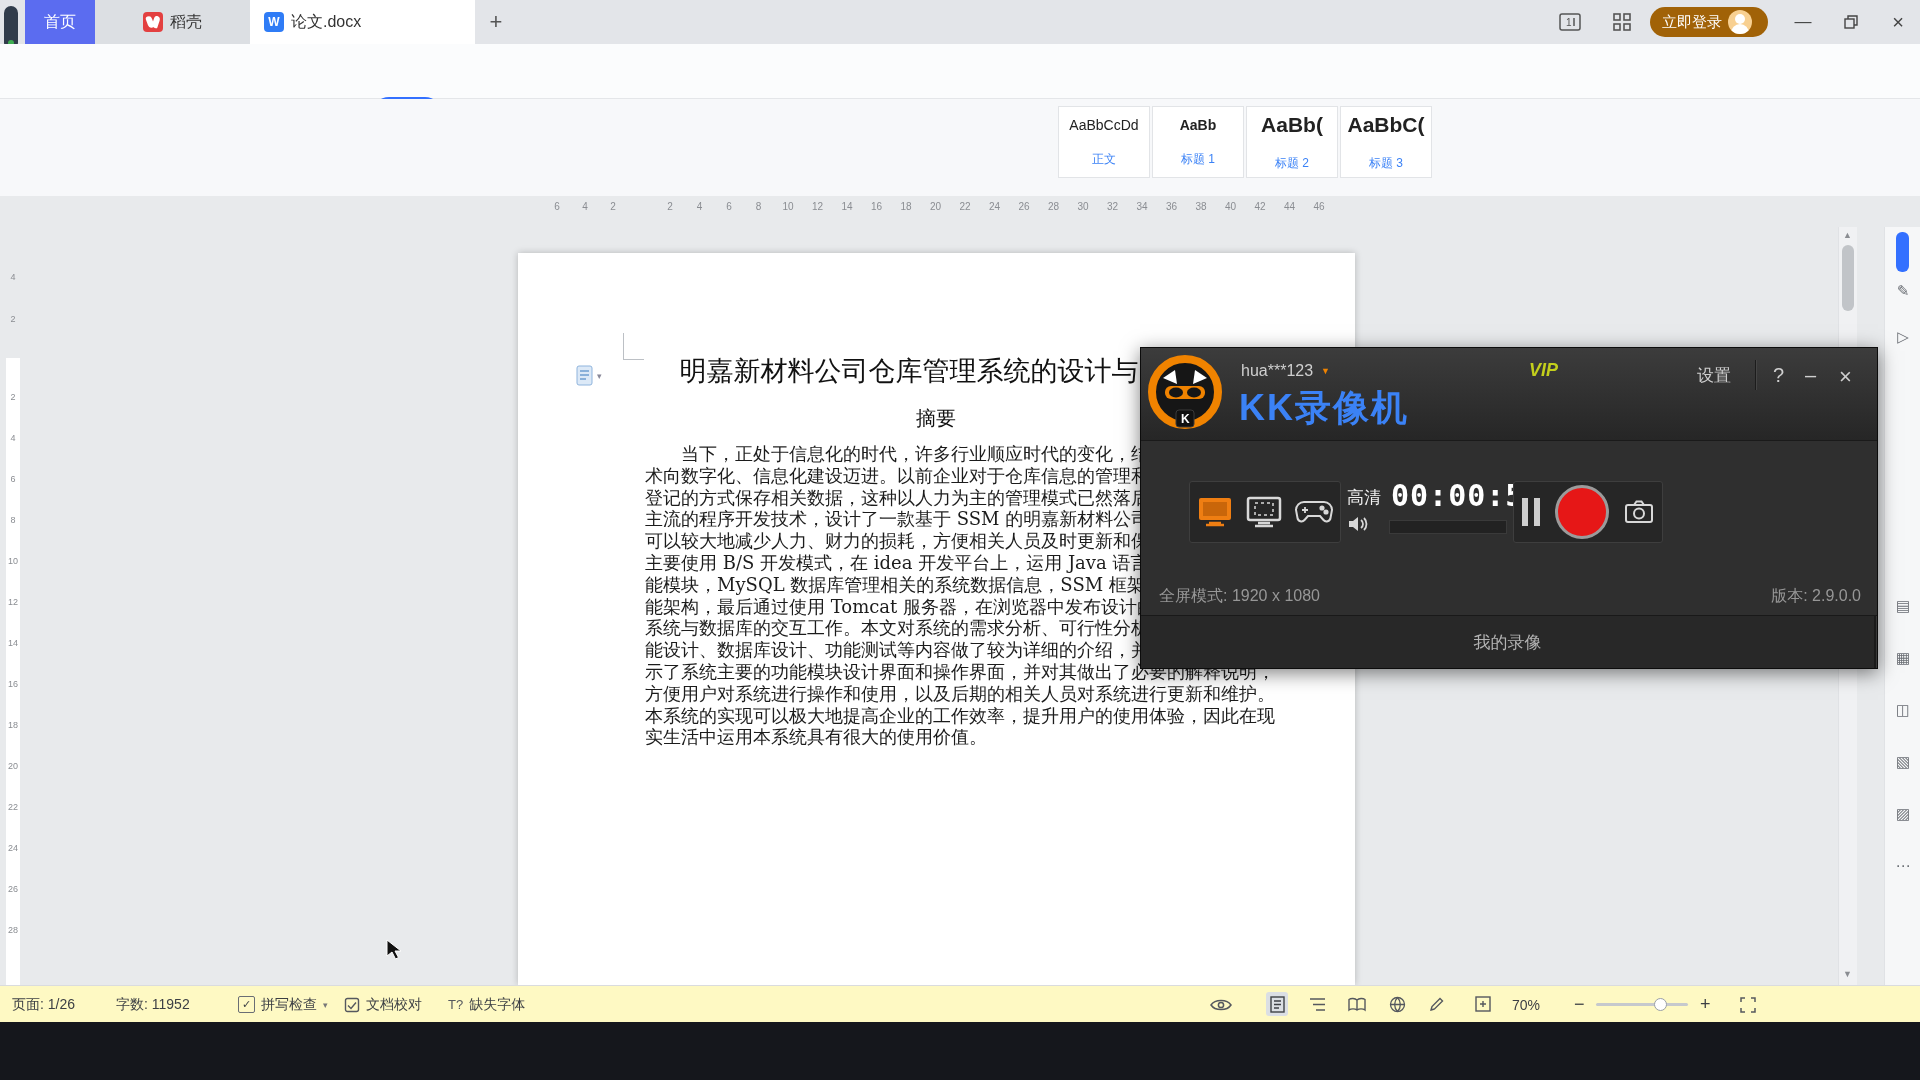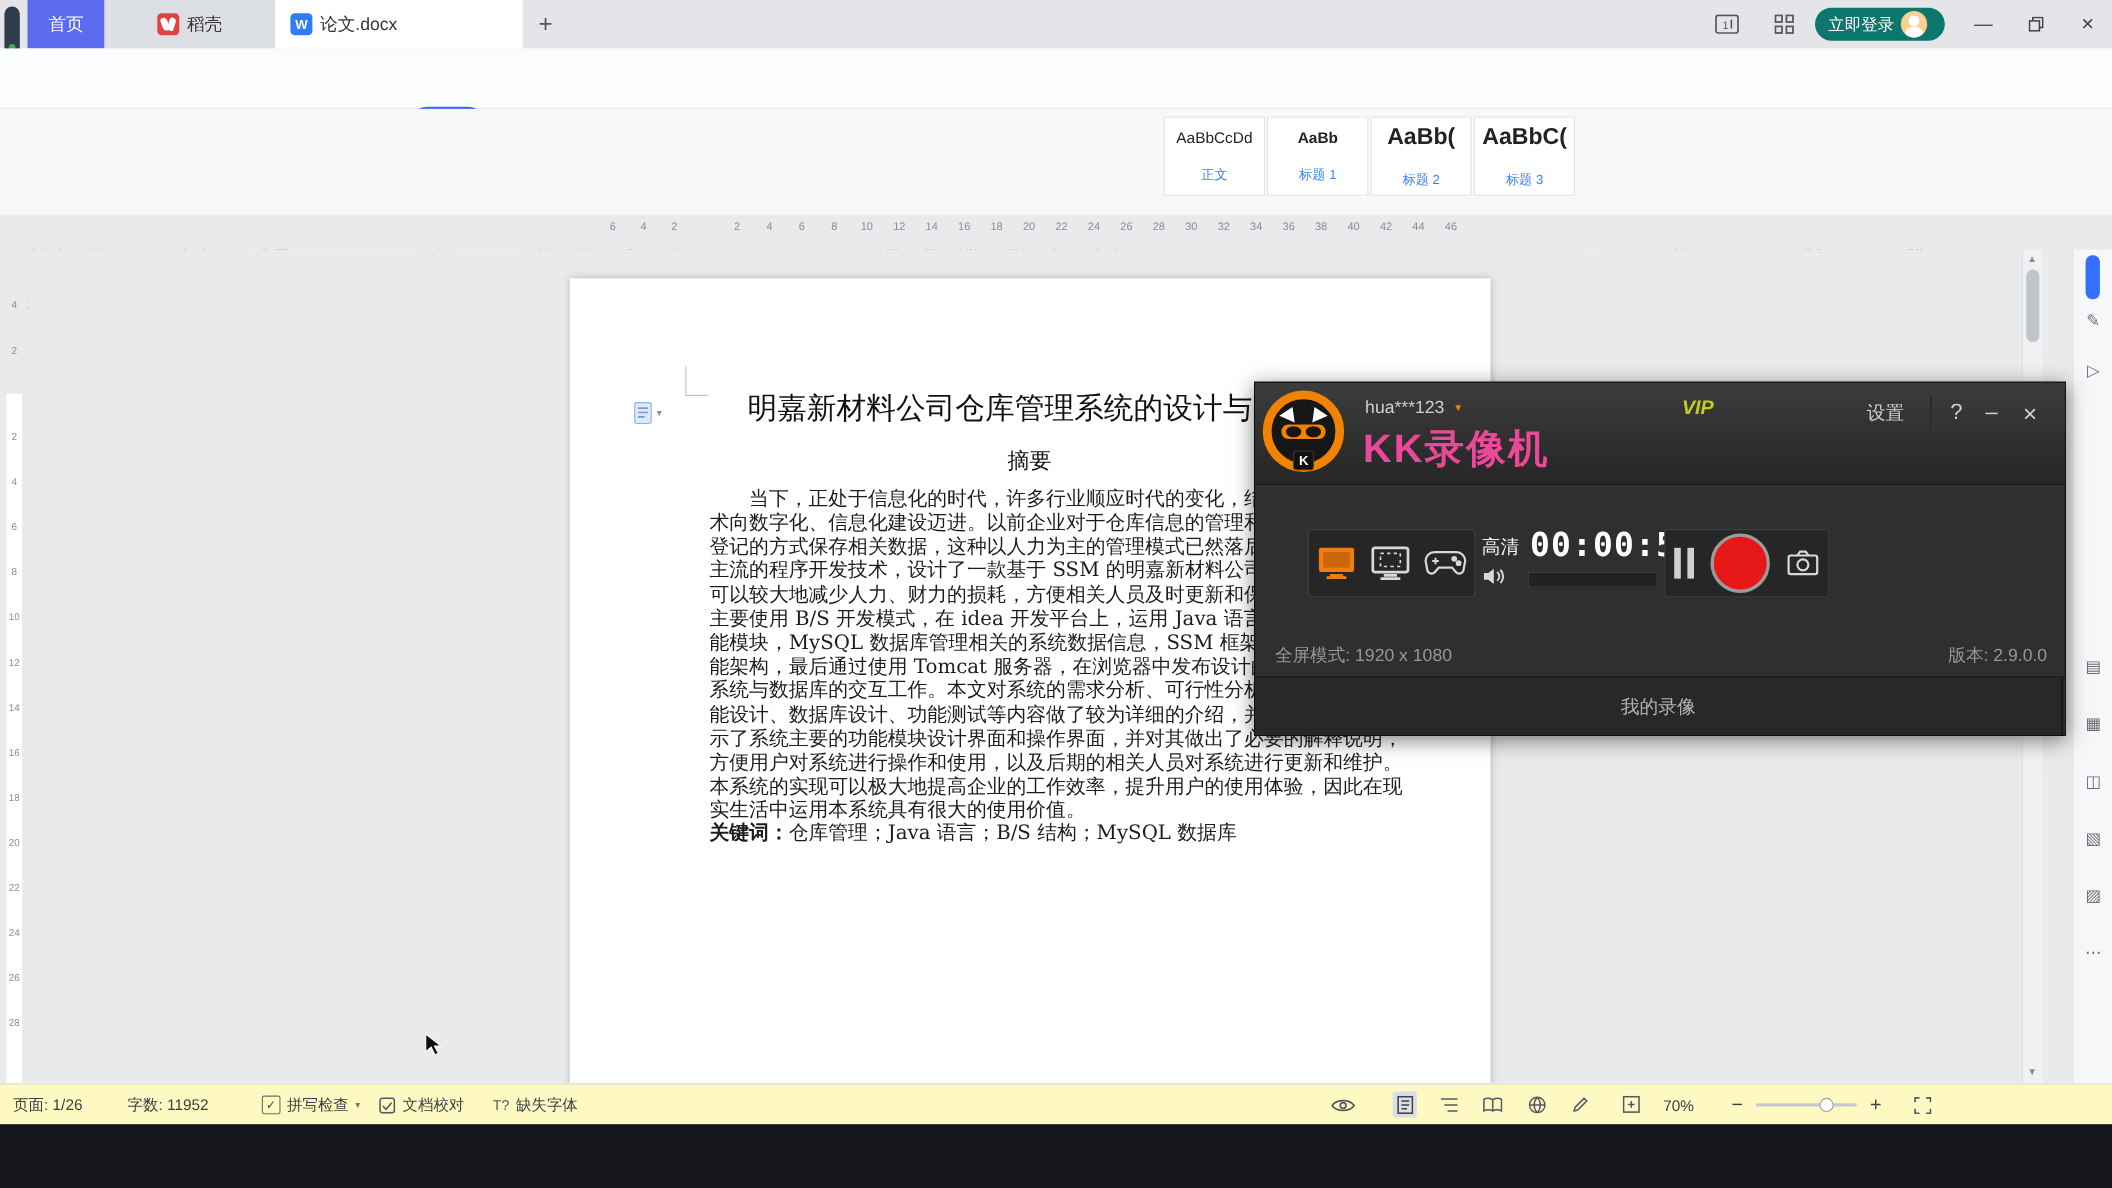--- a/index.html
+++ b/index.html
@@ -15,21 +15,21 @@
   .tab-docer{left:95px;width:155px;background:#dcdfe3;}
   .tab-doc{left:250px;width:225px;background:#ffffff;justify-content:flex-start;padding-left:14px;box-sizing:border-box;}
   .docer-ic{width:20px;height:20px;background:#e34040;border-radius:4px;position:relative;}
   .docer-ic i{position:absolute;width:6px;height:12px;background:#fff;border-radius:4px 6px 2px 6px;}
   .docer-ic i:nth-child(1){left:4px;top:4px;transform:rotate(-20deg);}
   .docer-ic i:nth-child(2){left:10px;top:4px;transform:rotate(18deg);}
   .wdoc-ic{width:20px;height:20px;background:#2f7cf6;border-radius:4px;color:#fff;font-size:12px;font-weight:bold;
     display:flex;align-items:center;justify-content:center;}
   .plus-btn{left:482px;top:8px;width:28px;height:28px;font-size:22px;color:#555;display:flex;align-items:center;justify-content:center;}
   .winbtn{top:0;width:44px;height:44px;display:flex;align-items:center;justify-content:center;color:#444;font-size:17px;}
-  .login-pill{left:1650px;top:7px;width:118px;height:30px;background:#0f766e;border-radius:16px;color:#fff;
+  .login-pill{left:1650px;top:7px;width:118px;height:30px;background:#a16207;border-radius:16px;color:#fff;
     font-size:15px;display:flex;align-items:center;justify-content:flex-start;padding-left:12px;box-sizing:border-box;gap:6px;}
   .login-ava{width:24px;height:24px;border-radius:12px;background:#f8d091;position:relative;overflow:hidden;}
   .login-ava i{position:absolute;left:7px;top:4px;width:10px;height:10px;border-radius:5px;background:#fff;}
   .login-ava b{position:absolute;left:3px;top:14px;width:18px;height:12px;border-radius:9px 9px 0 0;background:#fff;}
   
   #menubar{left:0;top:44px;width:1920px;height:54px;background:#fbfcfd;border-bottom:1px solid #e4e6e9;}
   .ham{width:18px;height:12px;display:flex;flex-direction:column;justify-content:space-between;}
   .ham i{height:2px;background:#444;}
   .filebtn{left:24px;top:56px;height:30px;display:flex;align-items:center;gap:8px;font-size:17px;color:#333;}
   .qicon{top:57px;width:28px;height:28px;color:#4a4d52;display:flex;align-items:center;justify-content:center;}
@@ -86,21 +86,21 @@
   .vthumb{left:3px;top:18px;width:12px;height:66px;background:#c1c4c8;border-radius:6px;position:absolute;}
   #sidetools{left:1884px;top:227px;width:36px;height:758px;background:#f6f7f8;border-left:1px solid #e0e2e5;}
   .side-blue{position:absolute;left:11px;top:5px;width:13px;height:40px;background:#3370ff;border-radius:6px;}
   .sicon{position:absolute;left:0;width:36px;text-align:center;color:#6a6e74;font-size:15px;}
   
   #kk{left:1140px;top:347px;width:738px;height:322px;background:#2f2f2f;border:1px solid #0c0c0c;
     box-shadow:0 4px 18px rgba(0,0,0,.5);box-sizing:border-box;color:#ddd;}
   .kk-head{position:absolute;left:0;top:0;width:100%;height:92px;background:linear-gradient(#3c3c3c,#262626);border-bottom:1px solid #1a1a1a;}
   .kk-user{position:absolute;left:100px;top:14px;font-size:16px;color:#cfcfcf;display:flex;gap:8px;align-items:center;}
   .kk-vip{position:absolute;left:388px;top:12px;font-size:18px;font-weight:bold;color:#c3cf1c;font-style:italic;}
-  .kk-title{position:absolute;left:98px;top:36px;font-size:36px;font-weight:bold;color:#ec4899;letter-spacing:2px;}
+  .kk-title{position:absolute;left:98px;top:36px;font-size:36px;font-weight:bold;color:#3b82f6;letter-spacing:2px;}
   .kk-hbtn{position:absolute;top:16px;color:#cfcfcf;font-size:17px;}
   .kk-box{position:absolute;top:133px;height:62px;background:#262626;border:1px solid #3e3e3e;border-radius:3px;box-sizing:border-box;
     display:flex;align-items:center;justify-content:space-around;}
   .kk-info{position:absolute;top:238px;font-size:16px;color:#979797;}
   .kk-bot{position:absolute;left:0;bottom:0;width:100%;height:52px;background:#282828;border-top:1px solid #191919;display:flex;}
   .kk-bot div{flex:1;display:flex;align-items:center;justify-content:center;font-size:17px;color:#b3b3b3;}
   .kk-bot .dv{flex:none;width:2px;background:#1a1a1a;border-right:1px solid #383838;}
   .rec-red{width:54px;height:54px;border-radius:27px;background:#e61717;border:3px solid #9b9b9b;box-sizing:border-box;}
   .pausebars{display:flex;gap:6px;}
   .pausebars i{width:6px;height:28px;background:#cfcfcf;}
@@ -565,23 +565,20 @@
         <div>主要使用 B/S 开发模式，在 idea 开发平台上，运用 Java 语言设计相关的</div>
         <div>能模块，MySQL 数据库管理相关的系统数据信息，SSM 框架设计和开发</div>
         <div>能架构，最后通过使用 Tomcat 服务器，在浏览器中发布设计的系统，</div>
         <div>系统与数据库的交互工作。本文对系统的需求分析、可行性分析、技术</div>
         <div>能设计、数据库设计、功能测试等内容做了较为详细的介绍，并且在本文</div>
         <div>示了系统主要的功能模块设计界面和操作界面，并对其做出了必要的解释说明，</div>
         <div>方便用户对系统进行操作和使用，以及后期的相关人员对系统进行更新和维护。</div>
         <div>本系统的实现可以极大地提高企业的工作效率，提升用户的使用体验，因此在现</div>
         <div>实生活中运用本系统具有很大的使用价值。</div>
       </div>
-    <div class="kwline">
-      <b>关键词：</b><span>仓库管理；Java 语言；B/S 结构；MySQL 数据库</span>
-    </div>
   </div>
 
   <svg class="a cursor-arrow" style="left:360px;top:712px;" width="17" height="22" viewBox="0 0 17 22">
     <path d="M1 1 L1 17 L6 13 L9.5 20 L12.5 18.5 L9 12 L15 12 Z" fill="#111" stroke="#fff" stroke-width="1"></path>
   </svg>
 </div>
 
 <div id="vscroll" class="a">
   <div class="a" style="left:4px;top:3px;font-size:9px;color:#8a8d92;">▲</div>
   <div class="vthumb"></div>

